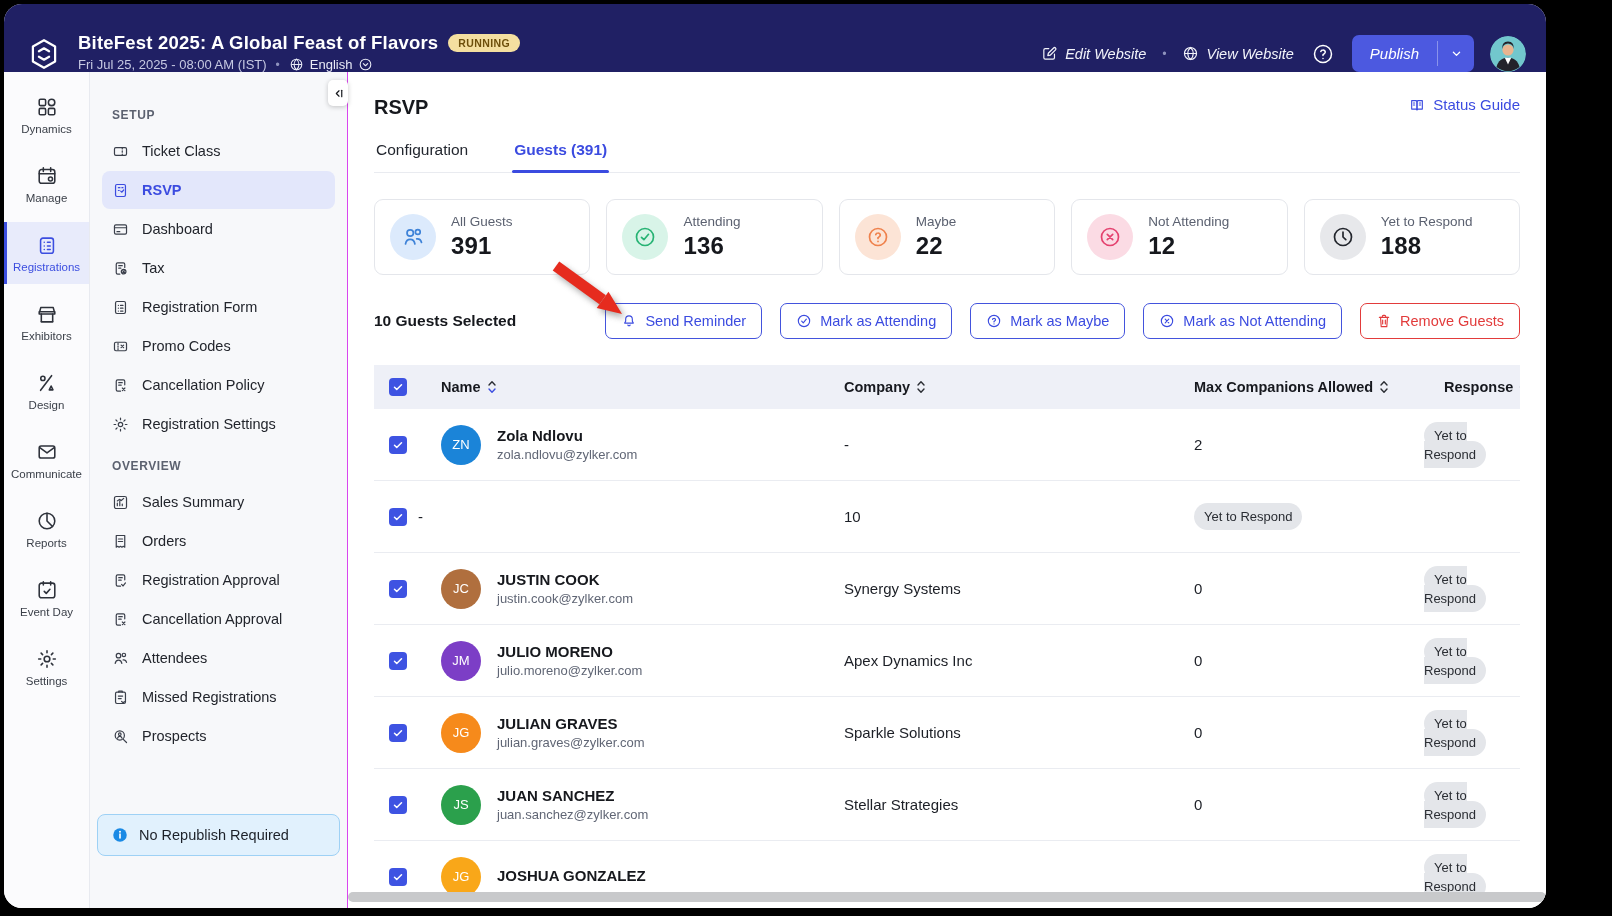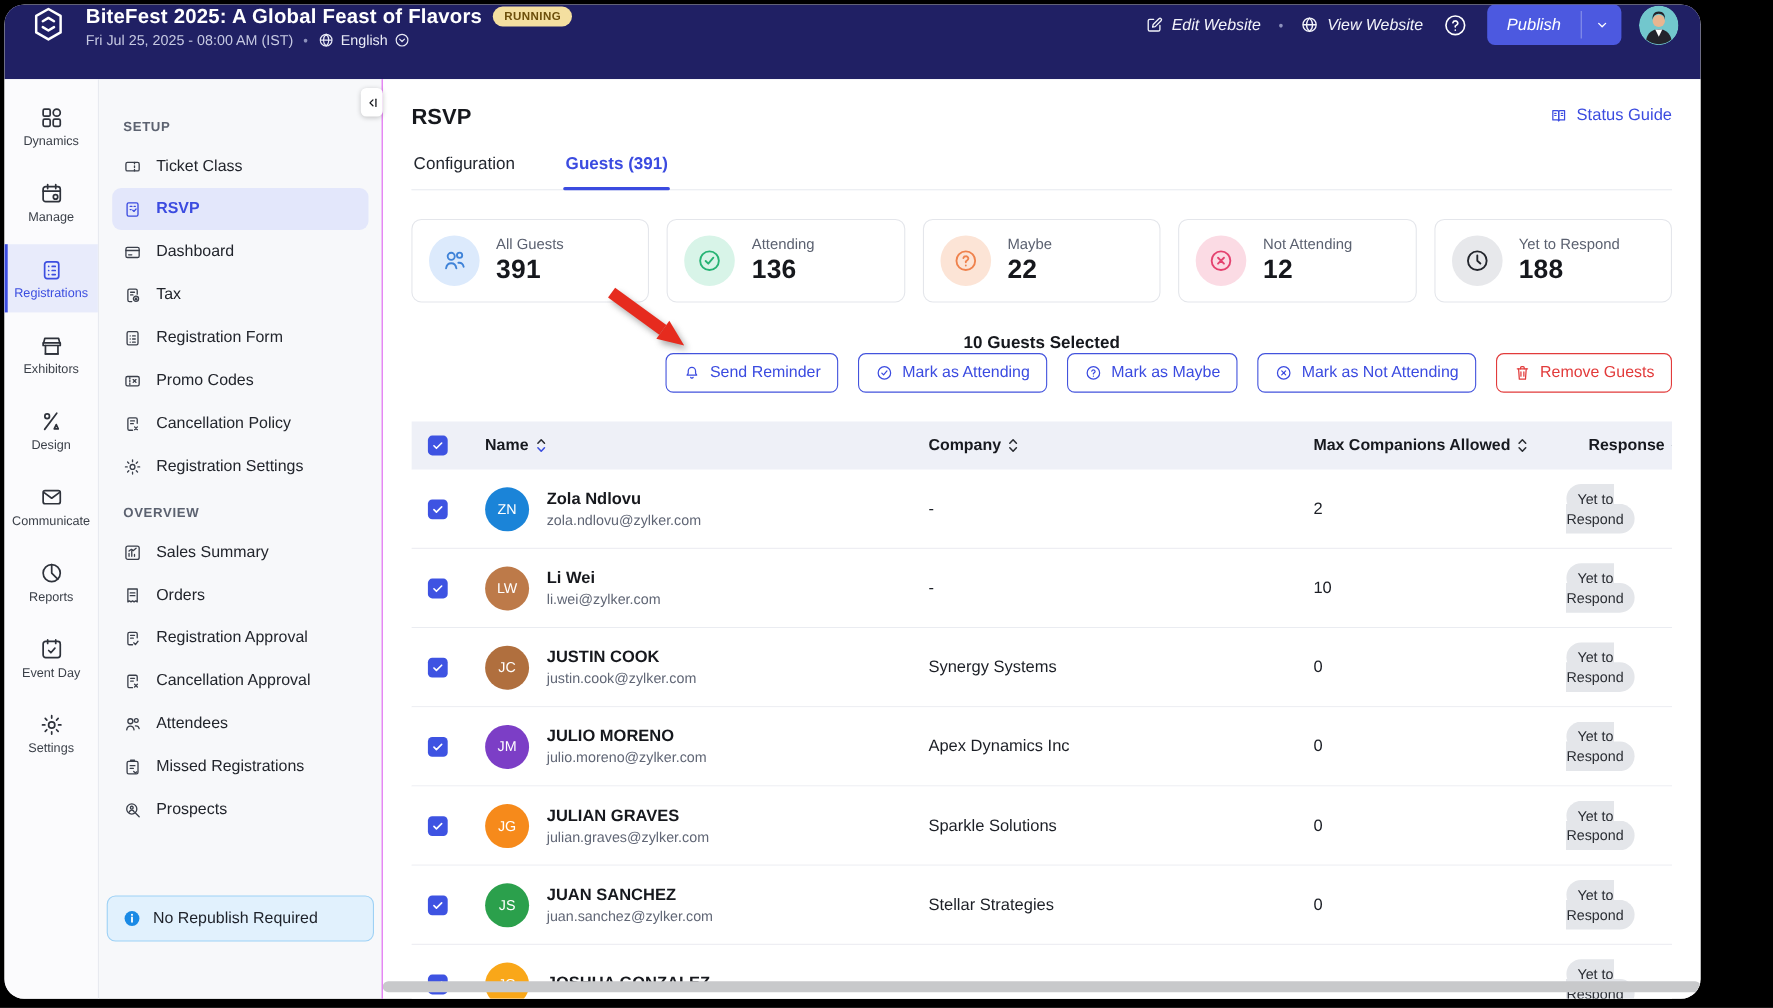--- a/index.html
+++ b/index.html
@@ -1,21 +1,21 @@
 <!DOCTYPE html>
 <html><head>
 <meta charset="utf-8">
 <style>
   * { margin:0; padding:0; box-sizing:border-box; }
   html,body { width:1612px; height:916px; background:#000; font-family:"Liberation Sans", sans-serif; }
   .stage { position:relative; width:1612px; height:916px; background:#000; overflow:hidden; }
   .window { position:absolute; left:4px; top:4px; width:1542px; height:904px; border-radius:18px; overflow:hidden; background:#fff; }
 
   
-  .app-header { height:68px; background:#202064; display:flex; align-items:flex-start; padding:0 20px 0 22px; color:#fff; }
+  .app-header { height:68px; background:#202064; display:flex; align-items:flex-end; padding:0 20px 0 22px; color:#fff; }
   .logo { width:36px; height:36px; color:#fff; margin-right:16px; flex:0 0 auto; }
   .title-block { display:flex; flex-direction:column; gap:3px; }
   .title-row { display:flex; align-items:center; gap:10px; }
   .event-title { font-size:18.5px; font-weight:700; letter-spacing:.2px; }
   .status-badge { background:#f4dfa0; color:#6d4f0b; font-size:10.5px; font-weight:700; letter-spacing:.4px; padding:3px 10px; border-radius:11px; }
   .sub-row { display:flex; align-items:center; gap:9px; font-size:13px; color:#c6c9e2; }
   .dot-sep { color:#8e92bd; font-size:12px; }
   .lang { display:flex; align-items:center; gap:6px; color:#e8eaf6; }
   .hdr-right { margin-left:auto; display:flex; align-items:center; gap:16px;font-style:italic; }
   .hdr-link { display:flex; align-items:center; gap:7px; font-size:14.5px; color:#f2f3fa; cursor:pointer; }
@@ -59,21 +59,21 @@
   .tab { position:relative; padding:6px 2px 13px; font-size:15.5px; color:#23272f; cursor:pointer; }
   .tab.active { color:#3b4be0; font-weight:600; }
   .tab.active::after { content:""; position:absolute; left:0; right:0; bottom:-1px; height:3px; border-radius:2px; background:#3b4be0; }
 
   .stats { display:flex; gap:16px; margin-top:26px; }
   .stat-card { flex:1; height:76px; border:1px solid #e4e6eb; border-radius:9px; display:flex; align-items:center; gap:15px; padding:0 15px; background:#fff; }
   .stat-circle { width:46px; height:46px; border-radius:50%; display:flex; align-items:center; justify-content:center; flex:0 0 auto; }
   .stat-label { font-size:13.5px; color:#5b6170; margin-bottom:3px; }
   .stat-value { font-size:24px; font-weight:700; color:#16181d; letter-spacing:.2px; }
 
-  .selection-bar { display:flex; align-items:center; margin-top:28px;flex-direction:column; }
+  .selection-bar { display:flex; align-items:center; margin-top:28px; }
   .selection-count { font-size:15.5px; font-weight:700; color:#16181d; }
   .action-group { margin-left:auto; display:flex; gap:18px; }
   .action-btn { height:36px; display:flex; align-items:center; gap:8px; padding:0 15px; border:1px solid #4353dd; border-radius:7px; background:#fff; color:#3b4be0; font-size:14.5px; font-weight:500; font-family:"Liberation Sans",sans-serif; cursor:pointer; }
   .action-btn.danger { border-color:#e23b3b; color:#e23b3b; }
 
   
   .table-wrap { margin-top:26px; height:529px; overflow:hidden; }
   .trow { display:grid; grid-template-columns:44px 426px 350px 230px 96px; align-items:center; }
   .thead { background:#eef0f7; height:44px; font-size:14.5px; font-weight:700; color:#17191f; }
   .hcell { display:flex; align-items:center; gap:6px; }
@@ -640,27 +640,20 @@
     <div class="company">-</div>
     <div class="maxcomp">2</div>
     <div><span class="badge">Yet to Respond</span></div>
   </div>
               <div class="trow">
     <div class="cb">
       <svg width="12" height="12" viewBox="0 0 24 24" fill="none" stroke="#fff" stroke-width="3" stroke-linecap="round" stroke-linejoin="round">
                     <path d="m5 12.5 4.5 4.5L19 7.5"></path>
                   </svg>
     </div>
-    <div class="namecell">
-      <span class="avatar" style="background: rgb(189, 122, 73);">LW</span>
-      <span>
-        <div class="gname">Li Wei</div>
-        <div class="gmail">li.wei@zylker.com</div>
-      </span>
-    </div>
     <div class="company">-</div>
     <div class="maxcomp">10</div>
     <div><span class="badge">Yet to Respond</span></div>
   </div>
               <div class="trow">
     <div class="cb">
       <svg width="12" height="12" viewBox="0 0 24 24" fill="none" stroke="#fff" stroke-width="3" stroke-linecap="round" stroke-linejoin="round">
                     <path d="m5 12.5 4.5 4.5L19 7.5"></path>
                   </svg>
     </div>

